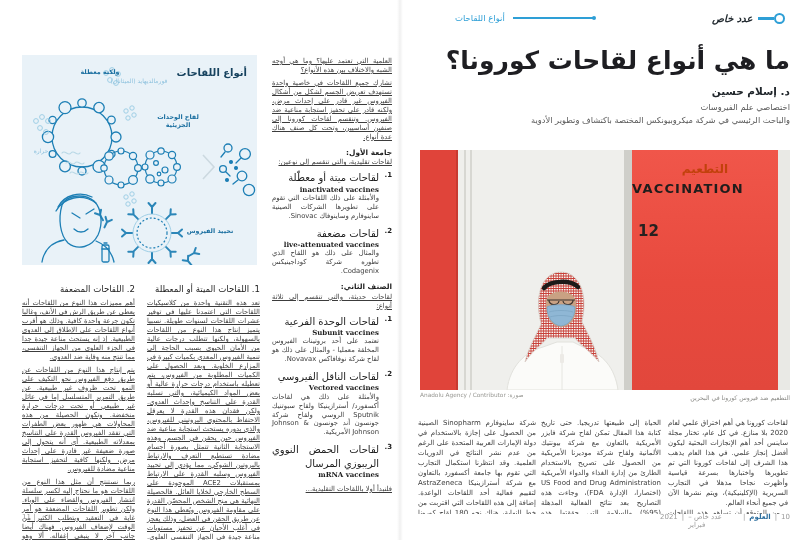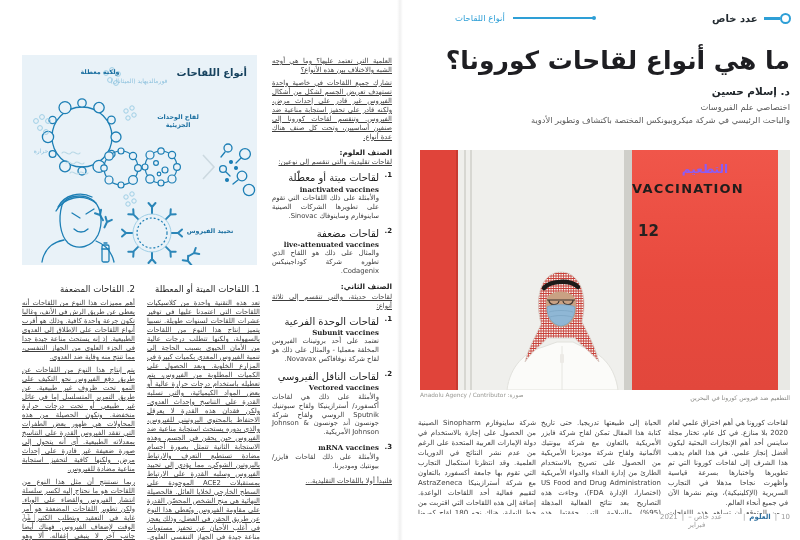--- a/index.html
+++ b/index.html
@@ -2,21 +2,21 @@
 <html lang="ar"><head>
 <meta charset="utf-8">
 <style>
   html,body{margin:0;padding:0;background:#ffffff;}
   .spread{position:relative;width:800px;height:540px;background:#ffffff;overflow:hidden;
           font-family:"DejaVu Sans",sans-serif;color:#232323;}
   .fold{position:absolute;left:397px;top:0;width:6px;height:540px;
         background:linear-gradient(90deg,rgba(0,0,0,0) 0%,rgba(0,0,0,.06) 50%,rgba(0,0,0,0) 100%);}
 
   
-  .kicker-row{position:absolute;left:712px;top:13px;display:flex;align-items:center;gap:6px;direction:rtl;}
+  .kicker-row{position:absolute;left:712px;top:13px;display:flex;align-items:center;gap:6px;direction:rtl;font-style:italic;}
   .issue-icon{display:flex;align-items:center;direction:rtl;}
   .issue-icon .ring{width:7px;height:7px;border:2.4px solid #2e9fd6;border-radius:50%;}
   .issue-icon .bar{width:16px;height:2.4px;background:#2e9fd6;}
   .kicker{font-size:10px;font-weight:bold;color:#222a30;}
   .section-row{position:absolute;left:455px;top:13px;width:140px;display:flex;align-items:center;gap:8px;}
   .section-label{font-size:8.5px;color:#2e9fd6;white-space:nowrap;}
   .section-rule{flex:1;height:1.2px;background:#2e9fd6;position:relative;}
   .section-rule::after{content:"";position:absolute;right:-1px;top:-1.4px;width:4px;height:4px;border-radius:50%;background:#2e9fd6;}
 
   
@@ -30,21 +30,21 @@
   .wall-shade{position:absolute;left:36px;top:0;width:176px;height:240px;
               background:linear-gradient(90deg,#e7e7e3 0%,#f3f3f0 18%,#f5f5f2 60%,#ececе8 100%);}
   .seam{position:absolute;top:0;height:240px;width:1.5px;background:#d7d7d2;}
   .red-strip{position:absolute;left:0;top:0;width:36px;height:240px;background:#e0443a;
              border-right:2px solid #c83a31;}
   .panel-edge{position:absolute;left:204px;top:0;width:8px;height:240px;background:#cfcfca;}
   .red-panel{position:absolute;left:212px;top:0;width:146px;height:240px;
              background:linear-gradient(180deg,#f0564a 0%,#e84a3e 55%,#e2473c 100%);}
   .wall-sliver{position:absolute;left:358px;top:0;width:12px;height:240px;background:#e9e9e5;}
   .sign-ar{position:absolute;left:212px;top:12px;width:146px;text-align:center;
-           font-size:12px;font-weight:bold;color:#8b5cf6;}
+           font-size:12px;font-weight:bold;color:#c2410c;}
   .sign-en{position:absolute;left:212px;top:31px;width:146px;text-align:left;
            font-size:13px;font-weight:bold;letter-spacing:1.2px;color:#201d1c;}
   .sign-num{position:absolute;left:218px;top:72px;font-size:15px;font-weight:bold;color:#262120;}
   .man-svg{position:absolute;left:85px;top:100px;}
 
   .photo-credit{position:absolute;left:420px;top:392px;width:210px;font-size:5.8px;color:#979792;
                 direction:rtl;text-align:left;}
   .photo-caption{position:absolute;left:648px;top:394px;width:142px;font-size:6.2px;color:#8a8a86;
                  direction:rtl;text-align:right;}
 
@@ -242,21 +242,21 @@
       <span class="ill-label lbl-inactivated">ولكنه معطلة</span>
       <span class="ill-label light lbl-formaldehyde">فورمالديهايد (الميثانال)</span>
       <span class="ill-label light lbl-heat">حرارة</span>
       <span class="ill-label lbl-subunit">لقاح الوحدات الجزيئية</span>
       <span class="ill-label lbl-neutral">تحييد الفيروس</span>
     </div>
 
     <div class="lp-col col-a">
       <p>العلمية التي تعتمد عليها؟ وما هي أوجه الشبه والاختلاف بين هذه الأنواع؟</p>
       <p>تشارك جميع اللقاحات في خاصية واحدة تستهدف تعريض الجسم لشكل من أشكال الفيروس غير قادر على إحداث مرض، ولكنه قادر على تحفيز استجابة مناعية ضد الفيروس. وتنقسم لقاحات كورونا إلى صنفين أساسيين، وتحت كل صنف هناك عدة أنواع.</p>
-      <div class="vv-head">الصنف العلوم:</div>
+      <div class="vv-head">جامعة الأول:</div>
       <p>لقاحات تقليدية، والتي تنقسم إلى نوعين:</p>
       <div class="vtype">
         <span class="vnum">1.</span>
         <div class="vbody">
           <div class="vname">لقاحات ميتة أو معطّلة</div>
           <div class="vlat">inactivated vaccines</div>
           <div>والأمثلة على ذلك اللقاحات التي تقوم على تطويرها الشركات الصينية ساينوفارم وساينوفاك Sinovac.</div>
         </div>
       </div>
       <div class="vtype">
@@ -281,22 +281,22 @@
         <span class="vnum">2.</span>
         <div class="vbody">
           <div class="vname">لقاحات الناقل الفيروسي</div>
           <div class="vlat">Vectored vaccines</div>
           <div>والأمثلة على ذلك هي لقاحات أكسفورد/ أسترازينيكا ولقاح سبوتنيك Sputnik الروسي ولقاح شركة جونسون أند جونسون Johnson &amp; Johnson الأمريكية.</div>
         </div>
       </div>
       <div class="vtype">
         <span class="vnum">3.</span>
         <div class="vbody">
+          <div class="vname">لقاحات الحمض النووي الريبوزي المرسال</div>
           <div class="vlat">mRNA vaccines</div>
-          <div>والأمثلة على ذلك لقاحات فايزر/بيونتيك وموديرنا.</div>
         </div>
       </div>
       <p class="closing">فلنبدأ أولا باللقاحات التقليدية...</p>
     </div>
 
     <div class="lp-col col-b">
       <div class="bighead">1. اللقاحات الميتة أو المعطلة</div>
       <p>تعد هذه التقنية واحدة من كلاسيكيات اللقاحات التي اعتمدنا عليها في توفير عشرات اللقاحات لسنوات طويلة. نسبيا يتميز إنتاج هذا النوع من اللقاحات بالسهولة، ولكنها تتطلب درجات عالية من الأمان الحيوي بسبب الحاجة إلى تنمية الفيروس المعدي بكميات كبيرة في المزارع الخلوية. وبعد الحصول على الكميات المطلوبة من الفيروس، يتم تعطيله باستخدام درجات حرارة عالية أو بعض المواد الكيميائية، والتي تسلبه القدرة على التناسخ وإحداث العدوى. ولكن فقدان هذه القدرة لا يعرقل الاحتفاظ بالمحتوى البروتيني للفيروس، والذي بدوره يستحث استجابة مناعية ضد الفيروس حين يحقن في الجسم. وهذه الاستجابة الثانية تتمثل بصورة أجسام مضادة تستطيع التعرف والارتباط بالبروتين الشوكي، مما يؤدي إلى تحييد الفيروس وسلبه القدرة على الارتباط بمستقبلات ACE2 الموجودة على السطح الخارجي لخلايا العائل. فالحصيلة النهائية هي منح الشخص المحصّن القدرة على مقاومة الفيروس. ويُعطى هذا النوع عن طريق الحقن في العضل، وذلك يعجز في أغلب الأحيان عن تحفيز مستويات مناعة جيدة في الجهاز التنفسي العلوي. وسنعود إلى هذه النقطة المهمة بتفاصيل أكثر في جزء لاحق من هذا المقال.</p>
     </div>
 

